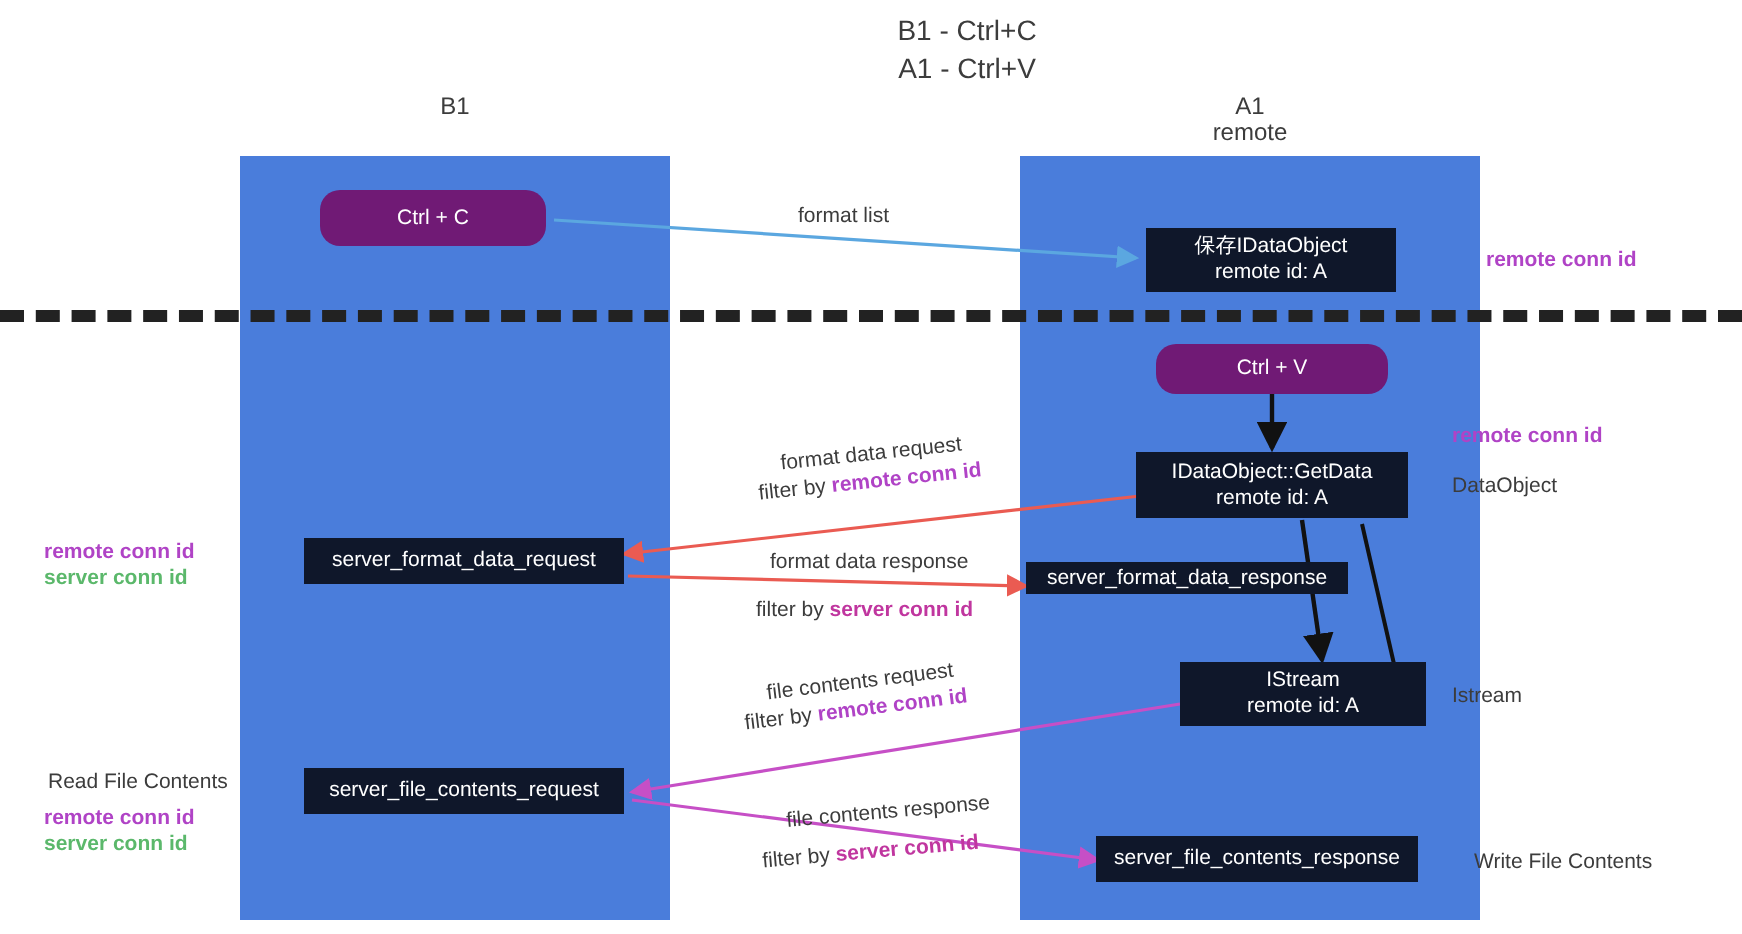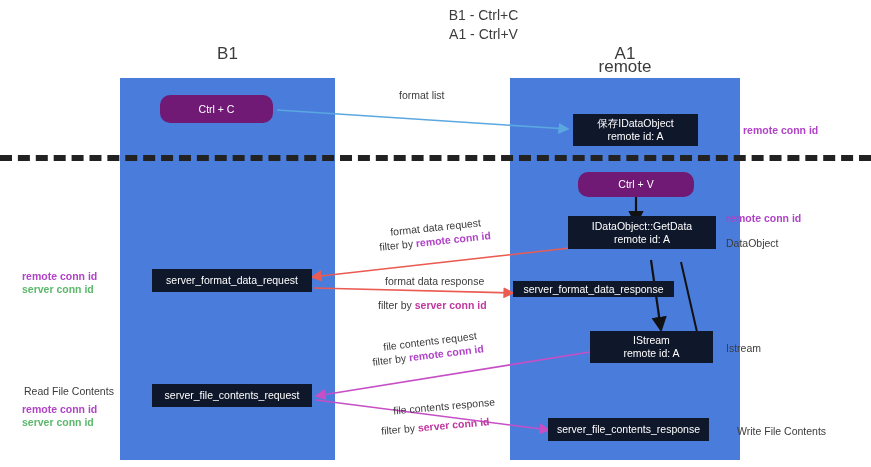--- a/index.html
+++ b/index.html
@@ -18,21 +18,21 @@
 
   
   .title{
     position:absolute;left:0;top:6px;width:871px;
     text-align:center;font-size:14px;color:#3c3c3c;line-height:19px;padding-left:48px;
   }
   .title div{white-space:pre;}
 
   
   .lane-head{
-    position:absolute;text-align:center;font-size:17px;color:#3c3c3c;
+    position:absolute;text-align:center;font-size:12px;color:#3c3c3c;
     line-height:13px;
   }
   .lane-head-b1{left:120px;top:47px;width:215px;}
   .lane-head-a1{left:510px;top:47px;width:230px;}
 
   
   .box{
     position:absolute;display:flex;flex-direction:column;
     align-items:center;justify-content:center;
     color:#ffffff;font-size:10.5px;line-height:13px;text-align:center;
@@ -115,21 +115,21 @@
 
   <div class="box orange" style="left:573px;top:114px;width:125px;height:32px;">
     <span>保存IDataObject</span>
     <span>remote id: A</span>
   </div>
 
   <div class="box green" style="left:578px;top:172px;width:116px;height:25px;">
     <span>Ctrl + V</span>
   </div>
 
-  <div class="box orange" style="left:568px;top:216px;width:148px;height:33px;">
+  <div class="box orange" style="left:568px;top:226px;width:136px;height:33px;">
     <span>IDataObject::GetData</span>
     <span>remote id: A</span>
   </div>
 
   <div class="box orange" style="left:152px;top:269px;width:160px;height:23px;">
     <span>server_format_data_request</span>
   </div>
 
   <div class="box orange" style="left:513px;top:281px;width:161px;height:16px;">
     <span>server_format_data_response</span>
@@ -141,21 +141,21 @@
   </div>
 
   <div class="box orange" style="left:152px;top:384px;width:160px;height:23px;">
     <span>server_file_contents_request</span>
   </div>
 
   <div class="box orange" style="left:548px;top:418px;width:161px;height:23px;">
     <span>server_file_contents_response</span>
   </div>
 
-  <div class="lbl" style="left:399px;top:88px;">format list</div>
+  <div class="lbl" style="left:399px;top:101px;">format list</div>
 
   <div class="lbl" style="left:390px;top:220px;transform:rotate(-6deg);">format data request</div>
   <div style="position:absolute;left:379px;top:234px;transform:rotate(-6deg);font-size:10.5px;line-height:14px;white-space:nowrap;">
     <span style="color:#3c3c3c;">filter by </span><span style="color:#b043c6;font-weight:bold;">remote conn id</span>
   </div>
 
   <div class="lbl" style="left:385px;top:274px;">format data response</div>
   <div style="position:absolute;left:378px;top:298px;font-size:10.5px;line-height:14px;white-space:nowrap;">
     <span style="color:#3c3c3c;">filter by </span><span style="color:#c0369f;font-weight:bold;">server conn id</span>
   </div>

